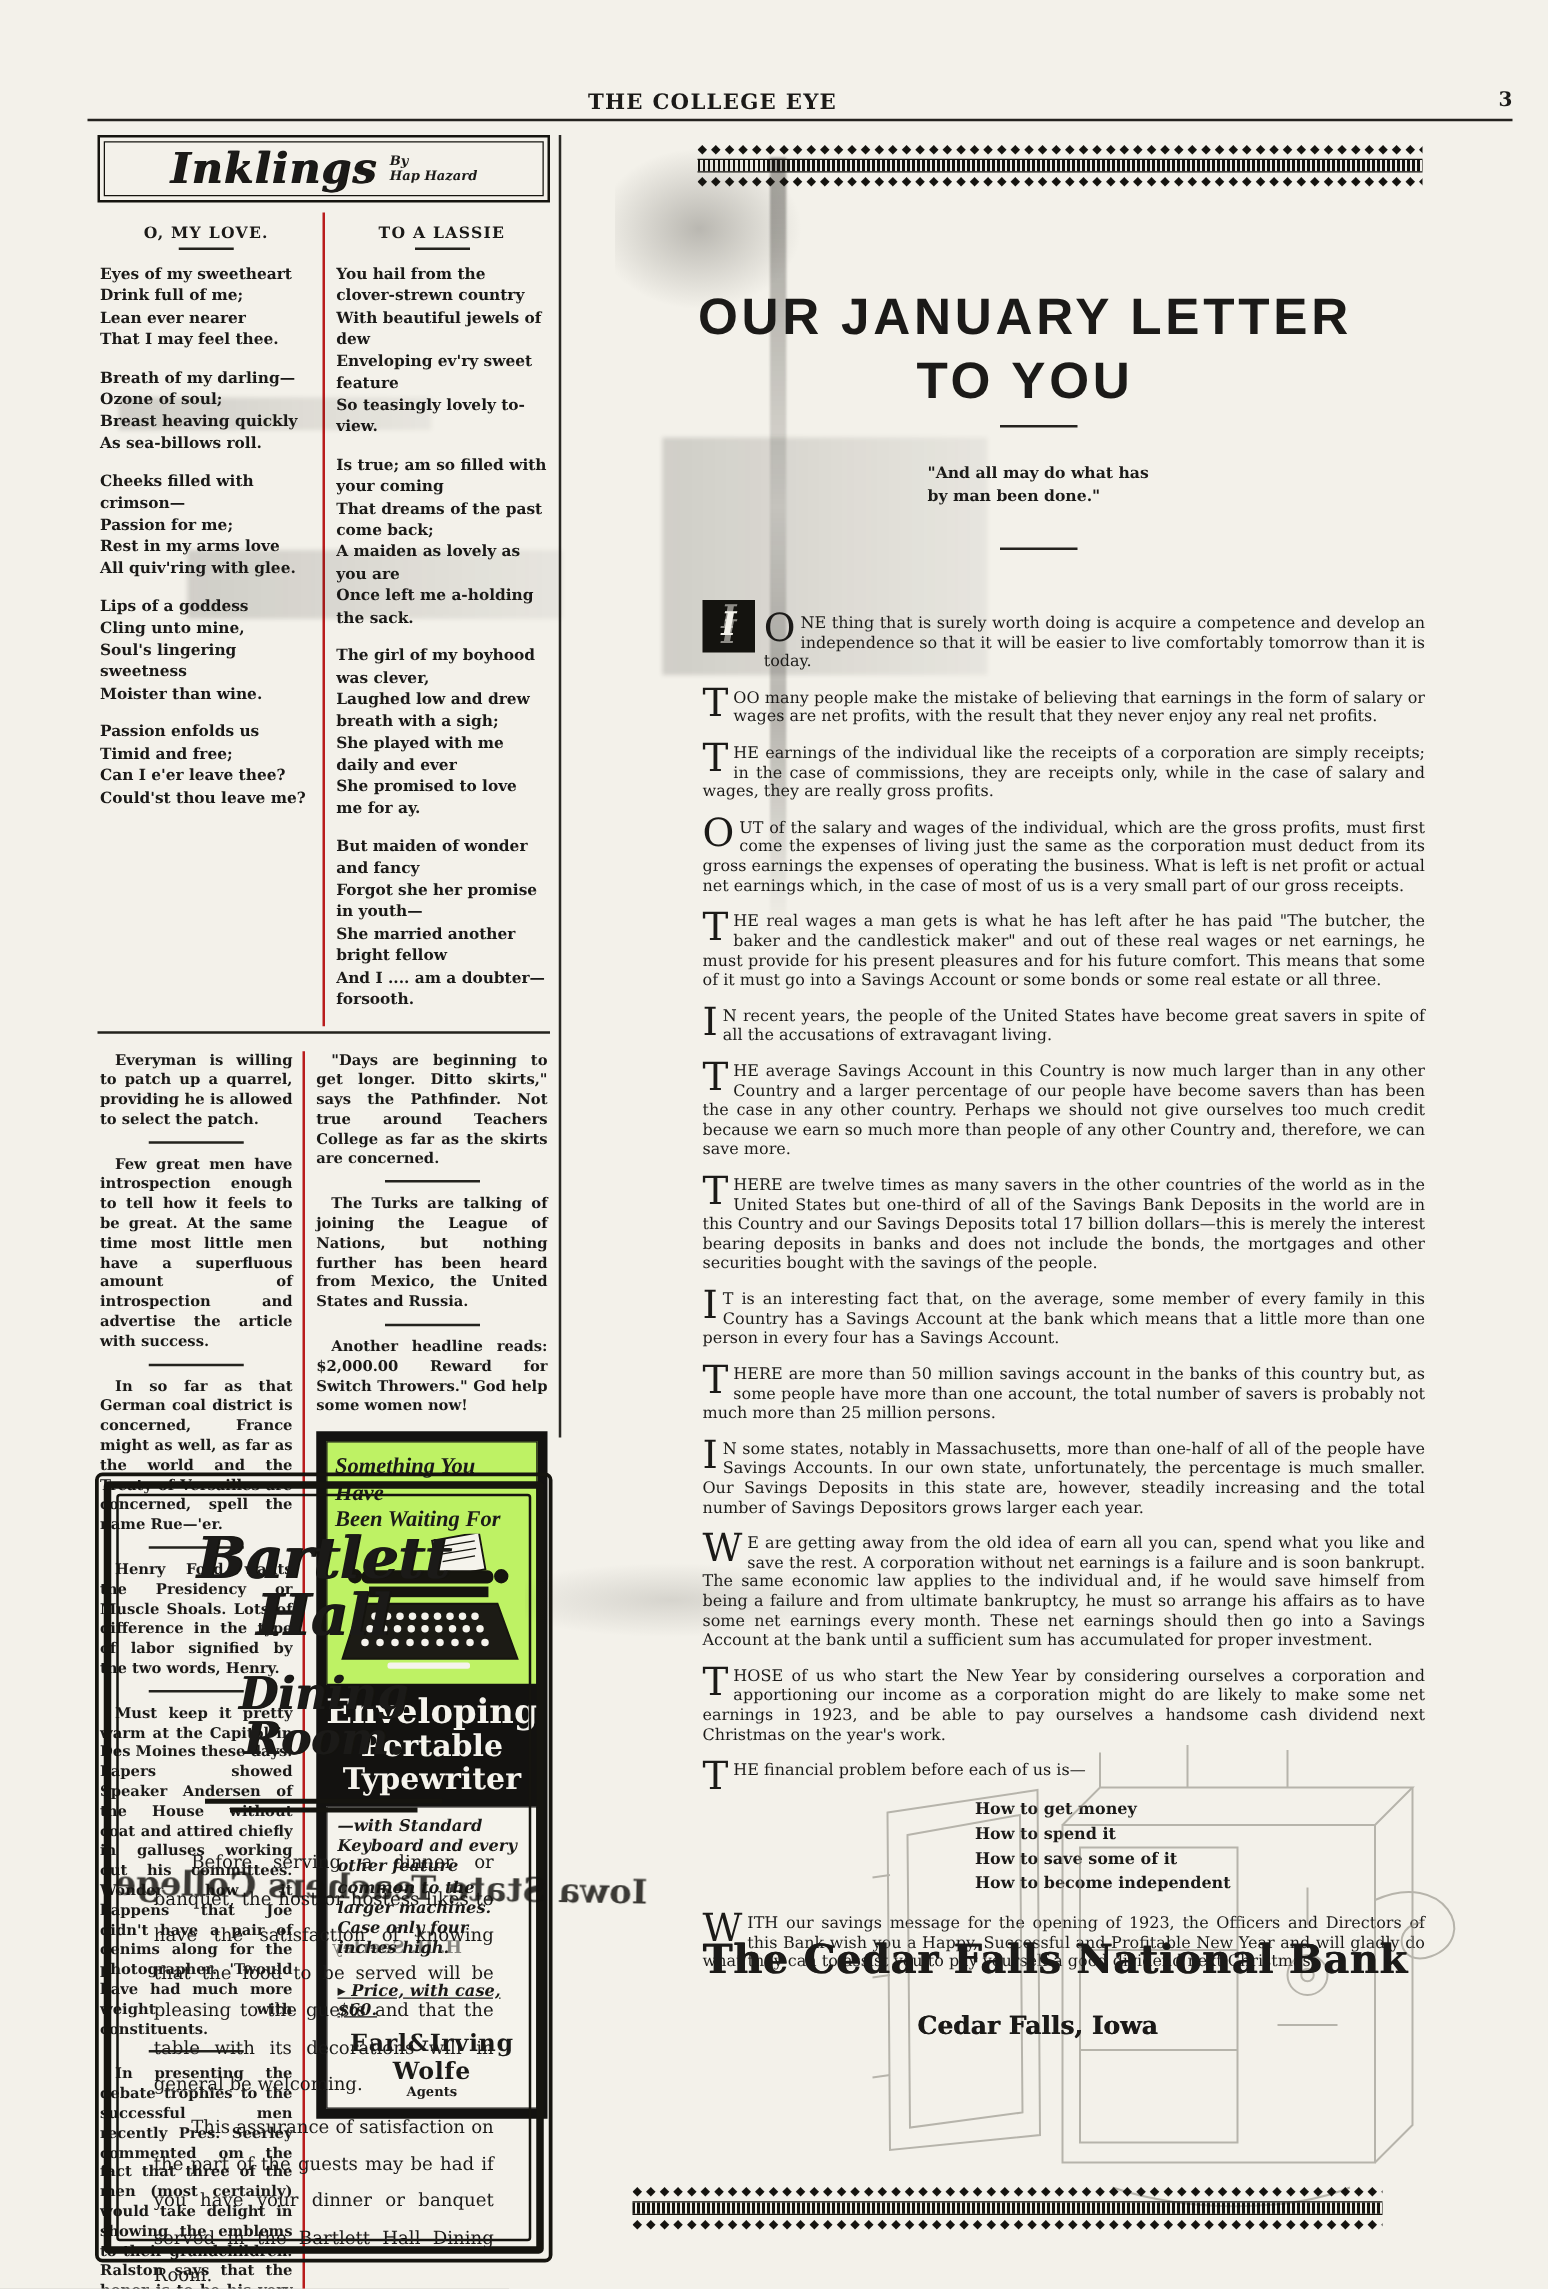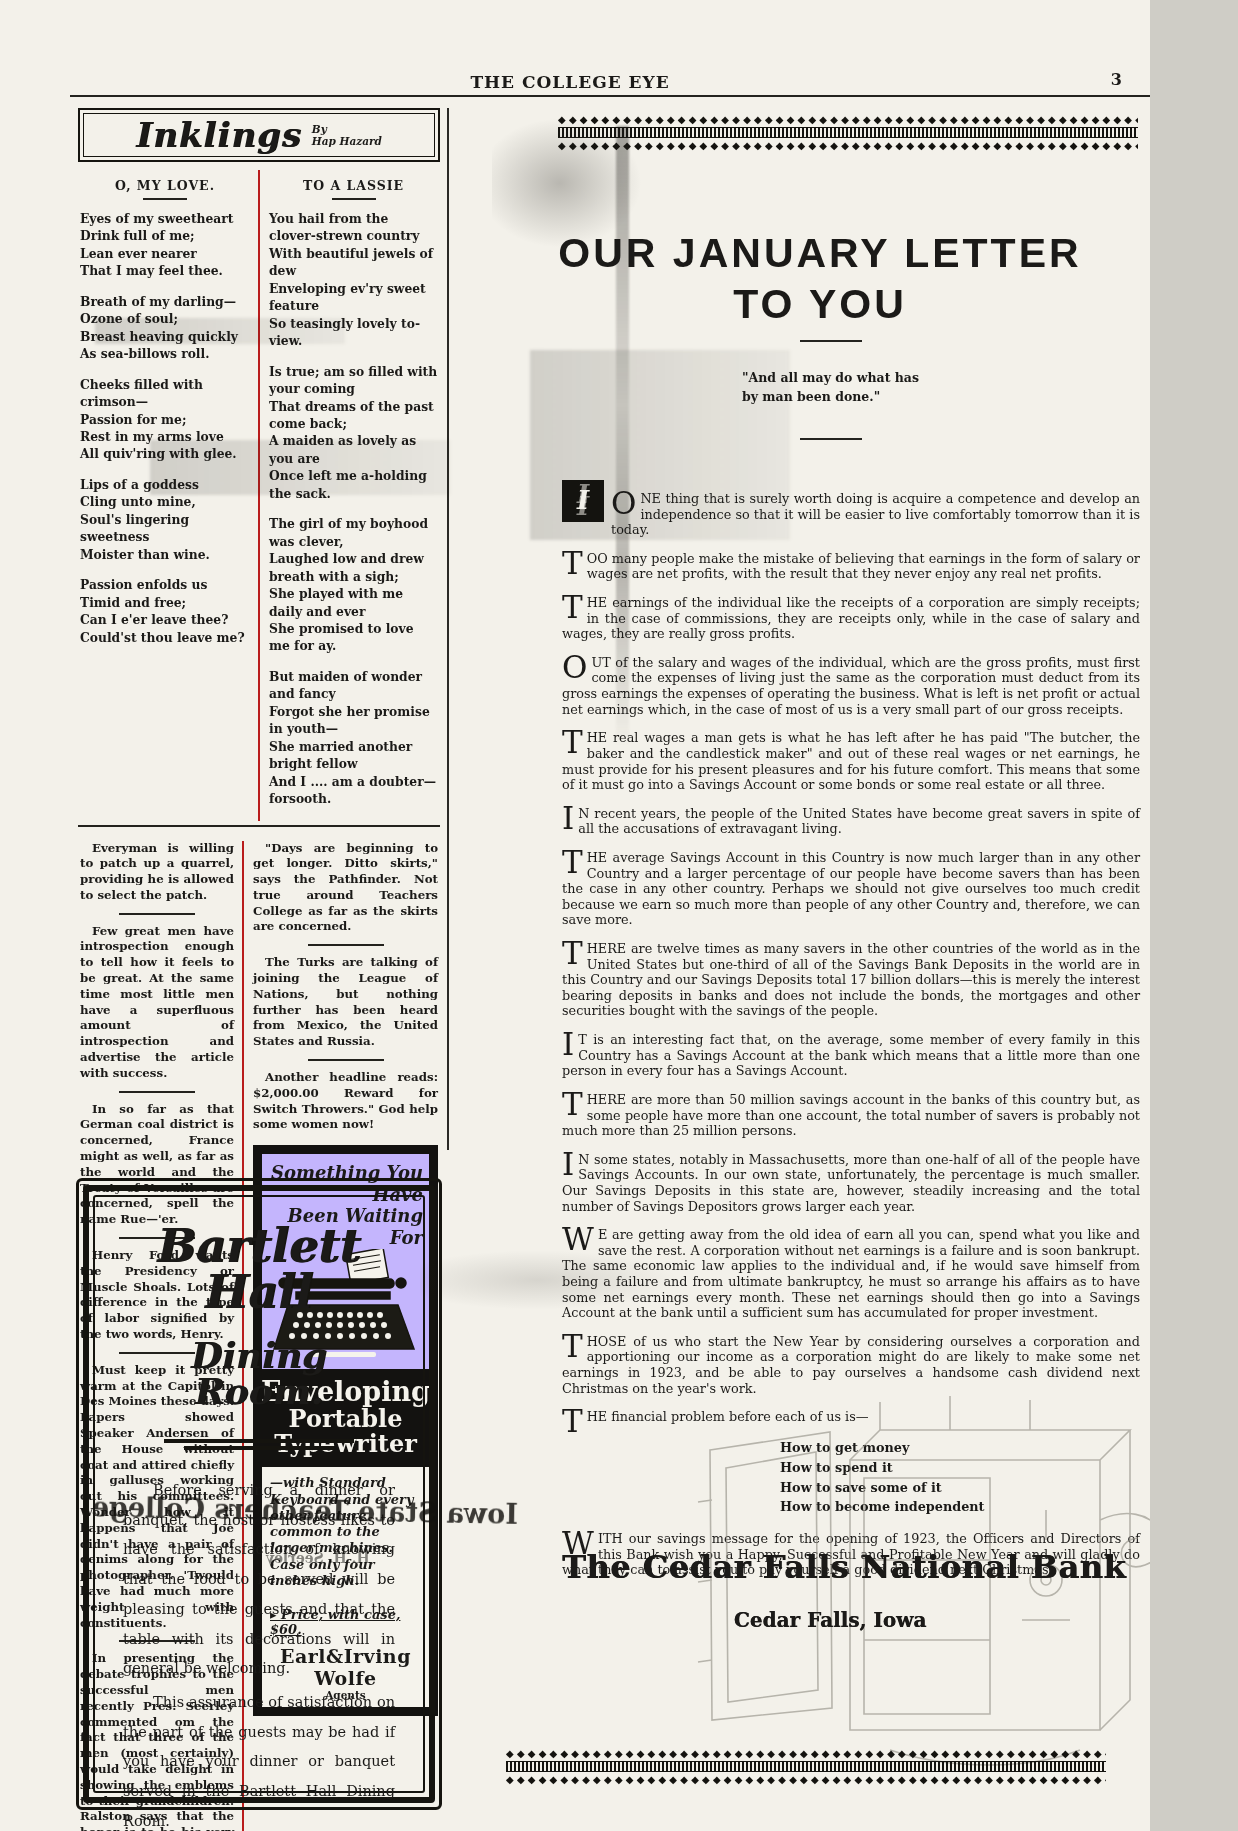--- a/index.html
+++ b/index.html
@@ -1,16 +1,16 @@
 <!DOCTYPE html>
 <html><head>
 <meta charset="utf-8">
 <style>
   html,body{margin:0;padding:0;background:#cfcdc6;}
-  .page{position:relative;width:1150px;height:1831px;background:#f3f1ea;overflow:hidden;
+  .page{position:relative;width:1238px;height:1831px;background:#f3f1ea;overflow:hidden;
         font-family:"DejaVu Serif",serif;color:#1b1a18;}
   
   .paper-title{position:absolute;top:72px;left:0;width:1140px;text-align:center;
     font-size:17px;font-weight:bold;letter-spacing:1px;}
   .page-num{position:absolute;top:70px;right:28px;font-size:16px;font-weight:bold;}
   .head-rule{position:absolute;top:95px;left:70px;width:1140px;height:2px;background:#24231f;}
   .vline{position:absolute;left:447px;top:108px;width:2px;height:1042px;background:#2a2925;}
   
   .left-sec{position:absolute;left:78px;top:108px;width:362px;}
   .ink-box{border:2px solid #15140f;padding:3px;}
@@ -23,21 +23,21 @@
   .colR{flex:1;border-left:2px solid #b91c1c;padding:0 2px 0 9px;}
   .poem-row{border-bottom:2px solid #23221d;padding-bottom:4px;}
   .poem-title{font-size:12.5px;font-weight:bold;text-align:center;letter-spacing:1px;margin-top:8px;}
   .poem-rule{width:44px;height:2px;background:#23221d;margin:5px auto 10px auto;}
   .stanza{font-size:12.3px;line-height:1.42;white-space:pre-line;font-weight:bold;margin:0 0 13px 0;}
   .squib{font-size:11.8px;line-height:1.34;text-align:justify;text-indent:12px;font-weight:bold;margin:0;}
   .sq-rule{width:76px;height:2px;background:#23221d;margin:9px auto;}
   .squib-row{padding-top:6px;}
   
   .rem-ad{margin-top:12px;background:#131210;padding:8px;}
-  .rem-in{background:#c4b5fd;border:1px solid #131210;padding:8px 6px 2px 6px;text-align:right;}
+  .rem-in{background:#bef264;border:1px solid #131210;padding:8px 6px 2px 6px;text-align:left;font-family:Liberation Serif, serif;}
   .rem-teaser{font-size:18px;font-weight:bold;font-style:italic;line-height:1.2;}
   .rem-brand{color:#f5f3ec;text-align:center;font-weight:bold;line-height:1.05;padding:8px 0 10px 0;}
   .rem-brand .b1{font-size:27px;}.rem-brand .b2{font-size:24px;}.rem-brand .b3{font-size:24px;}
   .rem-in2{background:#f5f3ec;border:1px solid #131210;padding:8px 8px 6px 8px;text-align:left;}
   .rem-body{font-size:13px;font-weight:bold;line-height:1.25;font-style:italic;}
   .rem-price{font-size:13px;font-weight:bold;font-style:italic;margin-top:18px;text-decoration:underline;}
   .rem-price::before{content:"▸ ";}
   .rem-agent{font-size:19px;font-weight:bold;text-align:center;margin-top:8px;letter-spacing:.5px;}
   .rem-agents{font-size:10.5px;font-weight:bold;text-align:center;}
   

